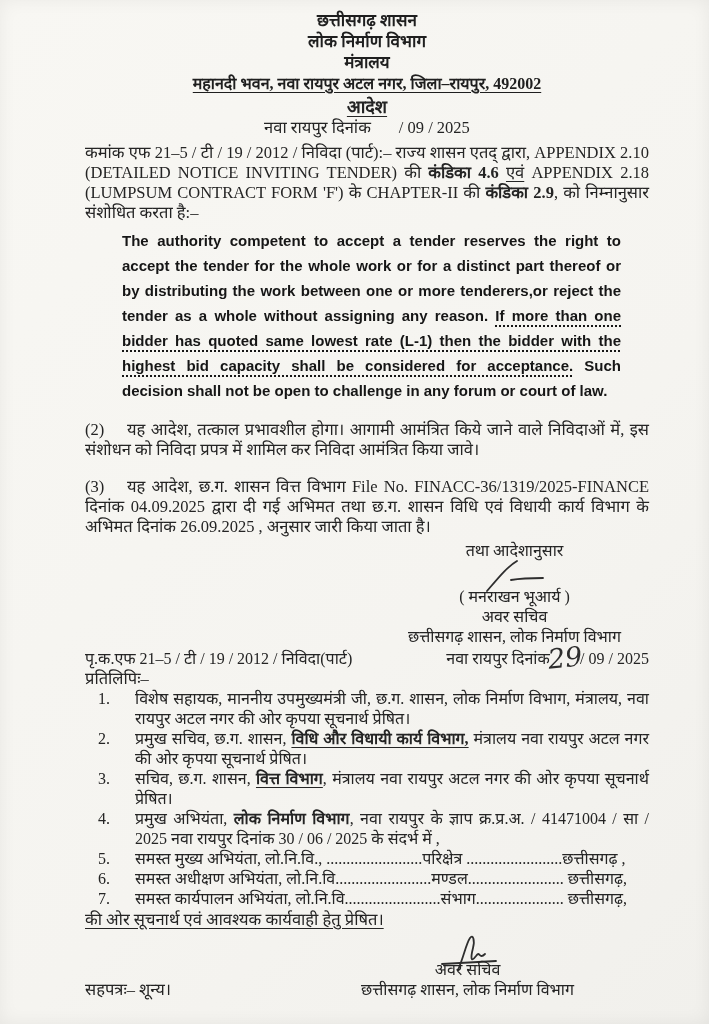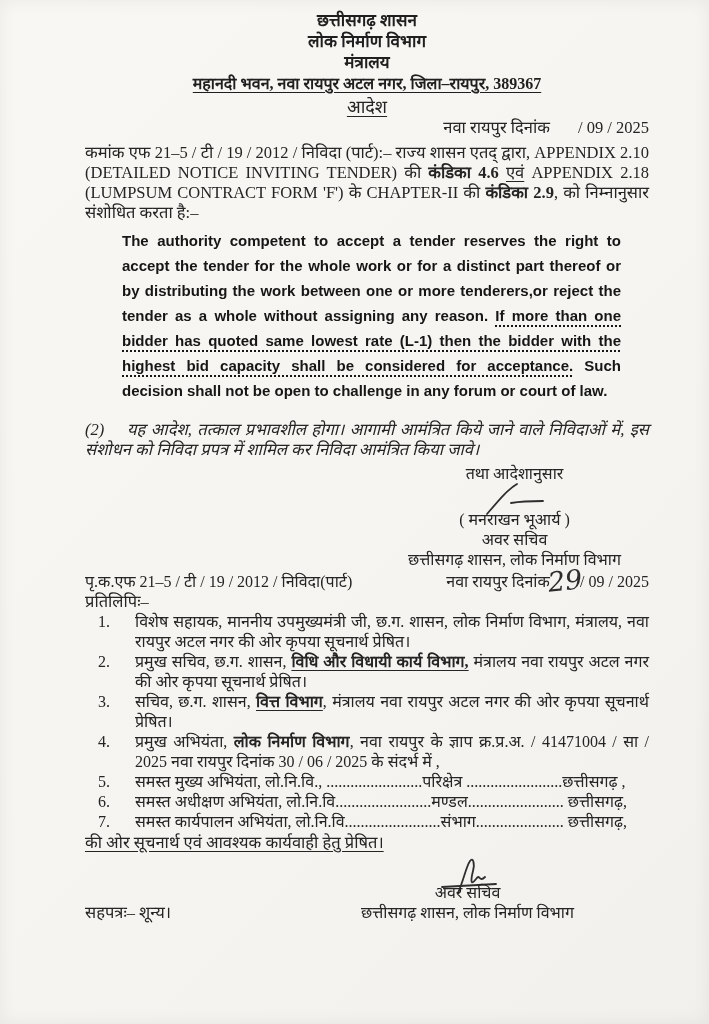--- a/index.html
+++ b/index.html
@@ -10,28 +10,28 @@
     background:linear-gradient(135deg,#f8f7f3 0%,#f5f4f0 60%,#f1f0ec 100%);
     box-shadow:inset 0 0 18px rgba(0,0,0,0.06);
     box-sizing:border-box;
     padding:10px 60px 0 85px;
     overflow:hidden;
     font-family:"Liberation Serif","DejaVu Serif",serif;
     color:#242424;
   }
   .hdr-line{text-align:center;font-size:17px;line-height:21px;font-weight:bold;color:#1f1f1f;}
   .hdr-address{text-align:center;font-size:16px;line-height:21px;font-weight:bold;text-decoration:underline;text-underline-offset:3px;color:#1f1f1f;}
-  .order-title{text-align:center;font-size:18px;line-height:23px;font-weight:normal;margin-top:2px;}
+  .order-title{text-align:center;font-size:18px;line-height:23px;font-weight:bold;margin-top:2px;}
   .order-title span{text-decoration:underline;text-underline-offset:3px;}
-  .date-top{text-align:right;font-size:16.5px;line-height:21px;margin-top:-2px;}
+  .date-top{text-align:center;font-size:16.5px;line-height:21px;margin-top:-2px;}
   .gap28{display:inline-block;width:28px;}
   .para{font-size:16.5px;line-height:20px;text-align:justify;color:#242424;}
   .p1{margin-top:5px;}
   .pnum{display:inline-block;width:42px;}
-  .p23{margin-top:17px;font-style:italic;}
+  .p23{margin-top:17px;}
   .eng{
     font-family:"Liberation Sans","DejaVu Sans",sans-serif;
     font-weight:bold;font-size:15px;line-height:25px;
     text-align:justify;color:#161616;
     margin:5px 28px 6px 37px;
   }
   .rb{font-weight:bold;}
   .ru{text-decoration:underline;text-underline-offset:3px;}
   .rdu{text-decoration:underline dotted;text-decoration-thickness:1.5px;text-underline-offset:4px;}
   .sig-block{width:max-content;margin:4px 28px 0 auto;text-align:center;font-size:16px;line-height:20px;}
@@ -53,35 +53,38 @@
   .bottom-sig .sig-mark{margin:0 auto -14px auto;}
 </style>
 </head>
 <body>
 
 <div class="page">
 
   <div class="hdr-line">छत्तीसगढ़ शासन</div>
   <div class="hdr-line">लोक निर्माण विभाग</div>
   <div class="hdr-line">मंत्रालय</div>
-  <div class="hdr-address">महानदी भवन, नवा रायपुर अटल नगर, जिला–रायपुर, 389367</div>
+  <div class="hdr-address">महानदी भवन, नवा रायपुर अटल नगर, जिला–रायपुर, 492002</div>
   <div class="order-title"><span>आदेश</span></div>
 
   <div class="date-top">
     <span>नवा रायपुर दिनांक</span><span class="gap28"></span><span>/ 09 / 2025</span>
   </div>
 
   <div class="para p1"><span>कमांक एफ 21–5 / टी / 19 / 2012 / निविदा (पार्ट):– राज्य शासन एतद् द्वारा, APPENDIX 2.10  (DETAILED NOTICE INVITING TENDER) की </span><span class="rb">कंडिका 4.6</span><span> </span><span class="ru">एवं</span><span> APPENDIX 2.18 (LUMPSUM CONTRACT FORM 'F') के CHAPTER-II  की </span><span class="rb">कंडिका 2.9</span><span>, को निम्नानुसार संशोधित करता है:–</span></div>
 
   <div class="eng"><span>The authority competent to accept a tender reserves the right to accept the tender for the whole work or for a distinct part thereof or by distributing the work between one or more tenderers,or reject the tender as a whole without assigning any reason. </span><span class="rdu">If more than one bidder has quoted same lowest rate (L-1) then the bidder with the highest bid capacity shall be considered for acceptance.</span><span> Such decision shall not be open to challenge in any forum or court of law.</span></div>
 
   <div class="para p23">
     <span class="pnum">(2)</span><span>यह आदेश, तत्काल प्रभावशील होगा। आगामी आमंत्रित किये जाने वाले निविदाओं में, इस संशोधन को निविदा प्रपत्र में शामिल कर निविदा आमंत्रित किया जावे।</span>
   </div>
 
+  <div class="para p23">
+    <span class="pnum">(3)</span><span>यह आदेश, छ.ग. शासन वित्त विभाग File No. FINACC-36/1319/2025-FINANCE दिनांक 04.09.2025 द्वारा दी गई अभिमत तथा छ.ग. शासन विधि एवं विधायी कार्य विभाग के अभिमत दिनांक 26.09.2025 , अनुसार जारी किया जाता है।</span>
+  </div>
 
   <div class="sig-block">
     <div>तथा आदेशानुसार</div>
     <svg class="sig-mark" width="84" height="34" viewBox="0 0 84 34">
       <path d="M14 32 C26 18 34 8 44 2" stroke="#2e2e2e" stroke-width="1.8" fill="none" stroke-linecap="round"></path>
       <path d="M38 21 C50 19 60 19 70 19" stroke="#2e2e2e" stroke-width="1.8" fill="none" stroke-linecap="round"></path>
     </svg>
     <div>( मनराखन भूआर्य )</div>
     <div>अवर सचिव</div>
     <div>छत्तीसगढ़ शासन, लोक निर्माण विभाग</div>

